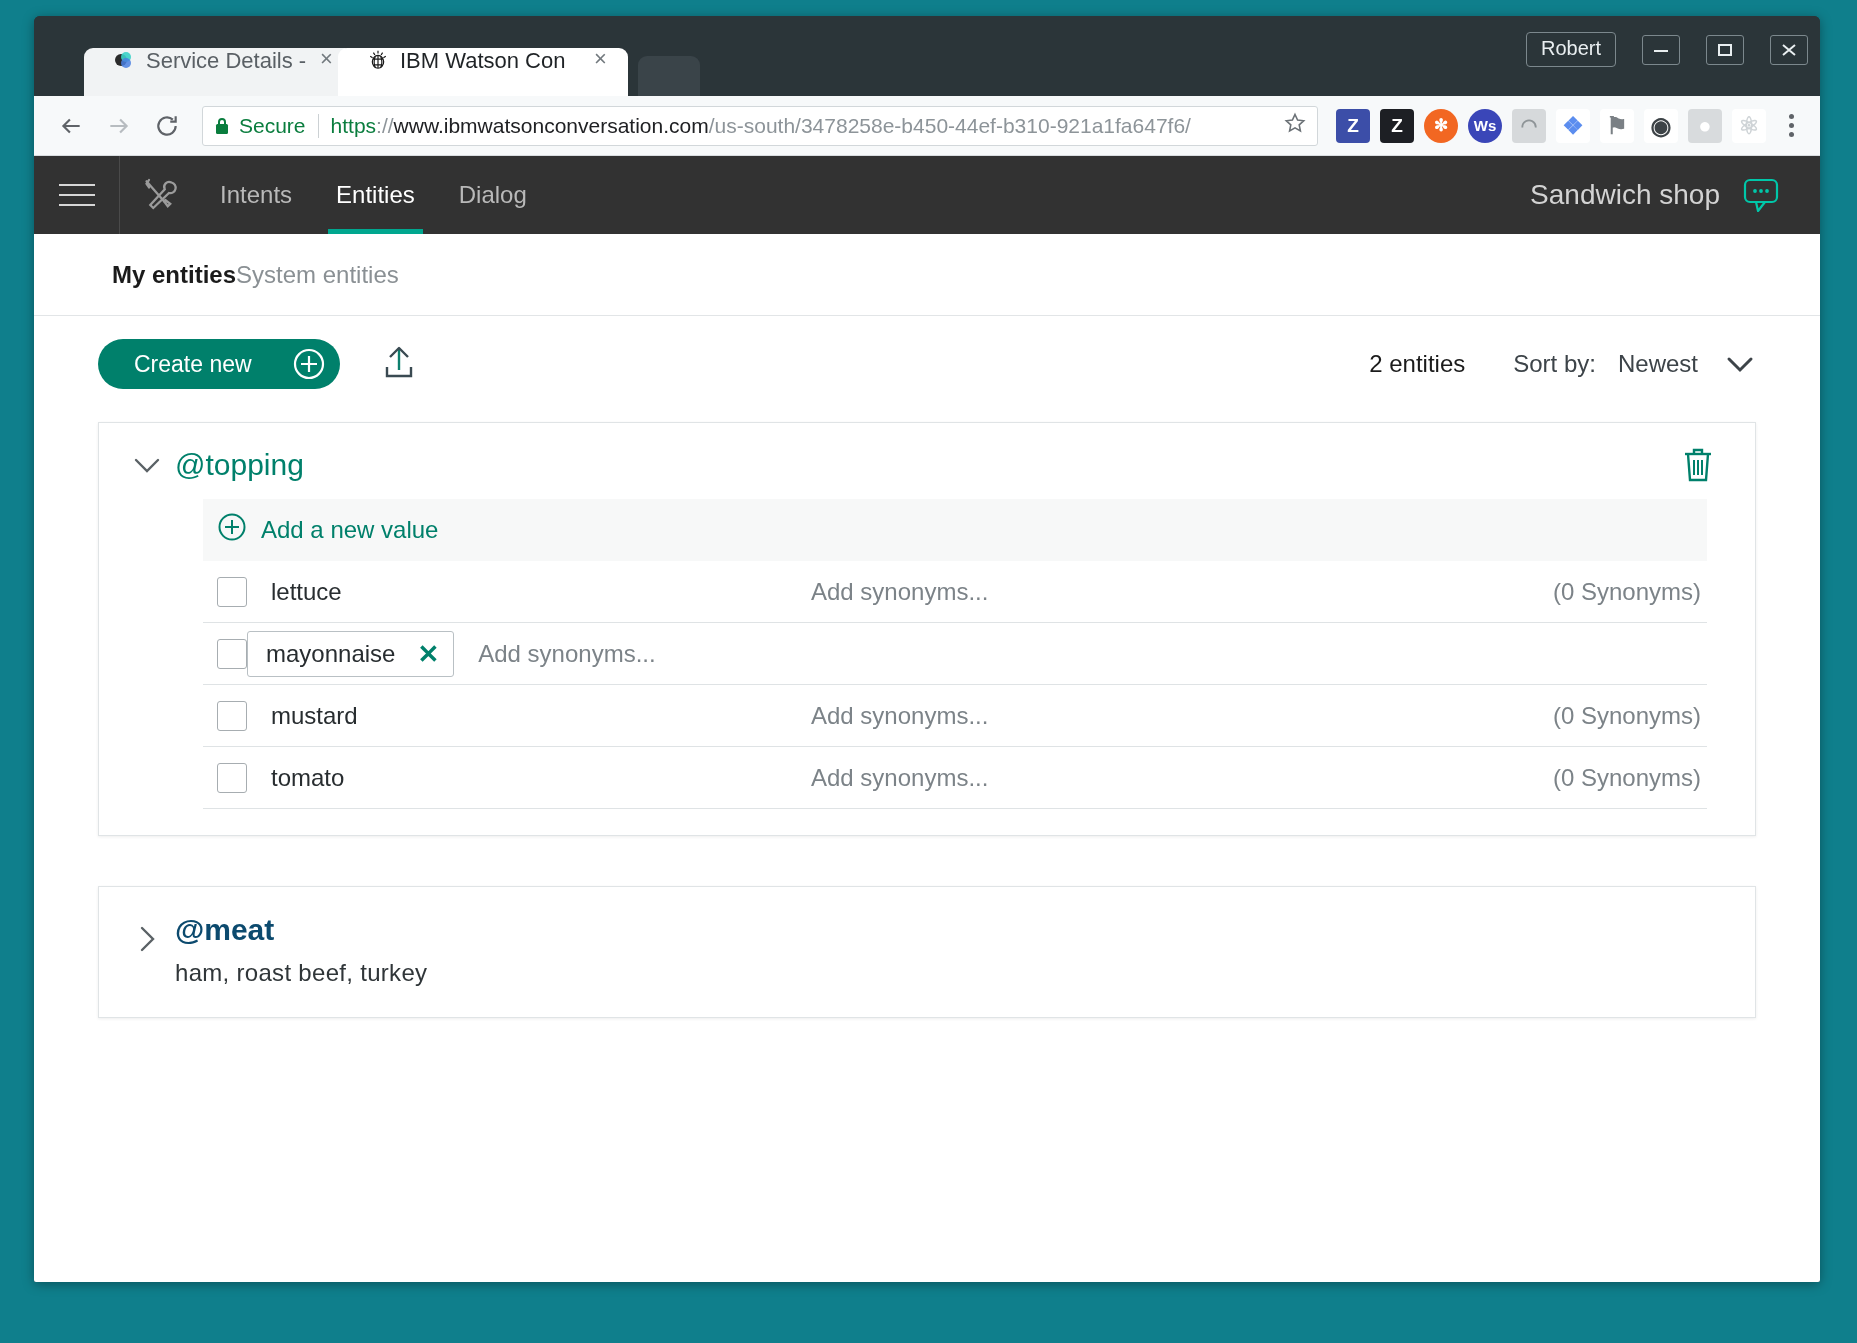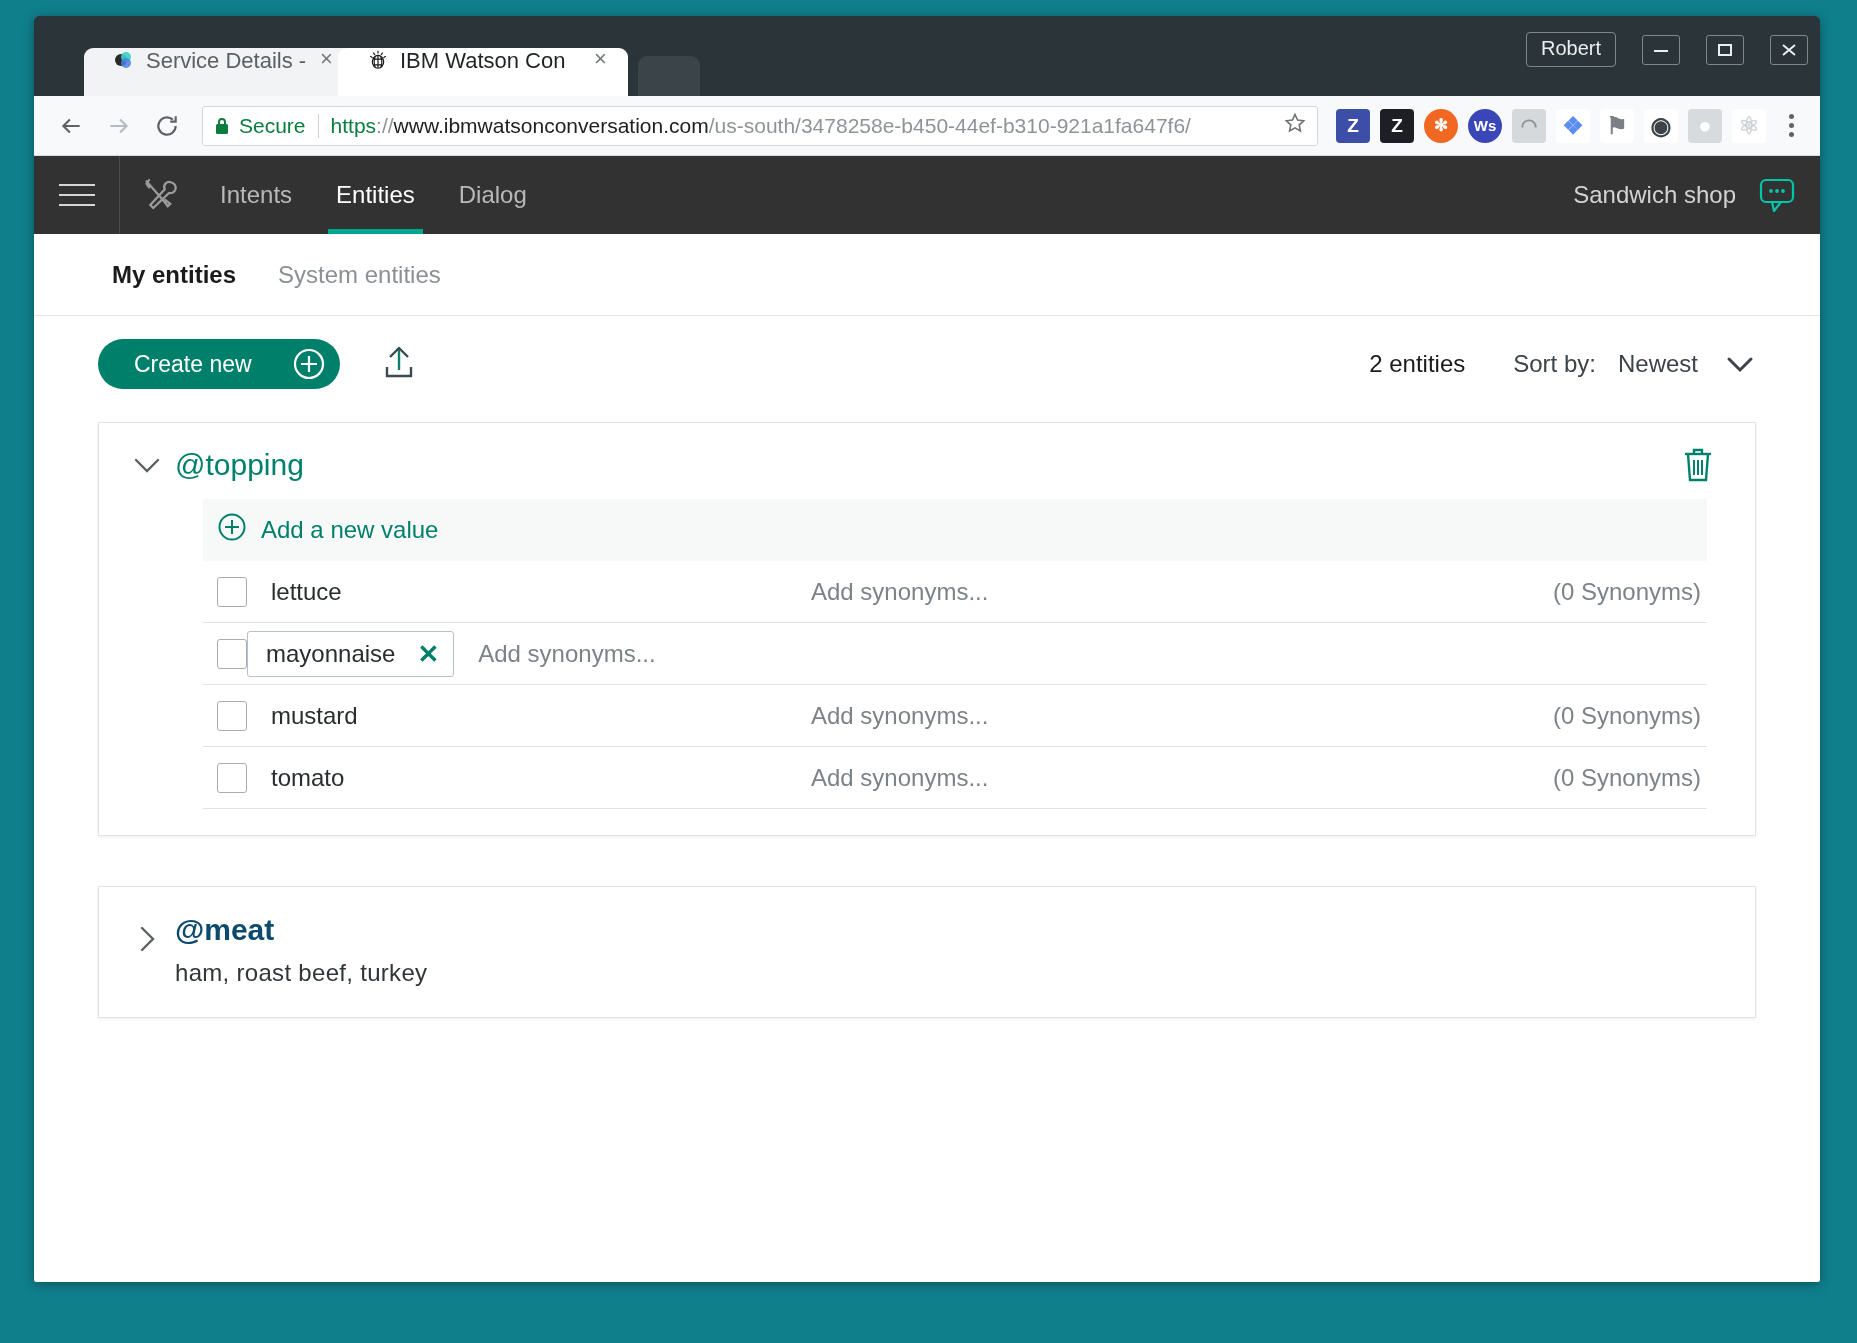--- a/index.html
+++ b/index.html
@@ -202,33 +202,32 @@
   .navtab.active::after {
     content: "";
     position: absolute;
     left: 14px; right: 14px; bottom: 0;
     height: 5px;
     background: #00a78f;
   }
   .wnav .spacer { flex: 1 1 auto; }
   .wnav .workspace {
     display: flex; align-items: center; gap: 22px;
-    padding-right: 20px;
+    padding-right: 36px;
     color: #d3d3d3;
-    font-size: 24px;
+    font-size: 28px;
   }
   .chat-icon { color: #00c7a9; display: flex; align-items: center; }
 
   
   .subtabs {
     height: 82px;
     display: flex;
     align-items: center;
     padding-left: 78px;
-    gap: 42px;
     background: #ffffff;
     border-bottom: 1px solid #e2e5e7;
   }
   .subtab { font-size: 24px; color: #8a9094; }
   .subtab.active { color: #1b1b1b; font-weight: bold; }
 
   
   .actionbar {
     height: 96px;
     display: flex;

